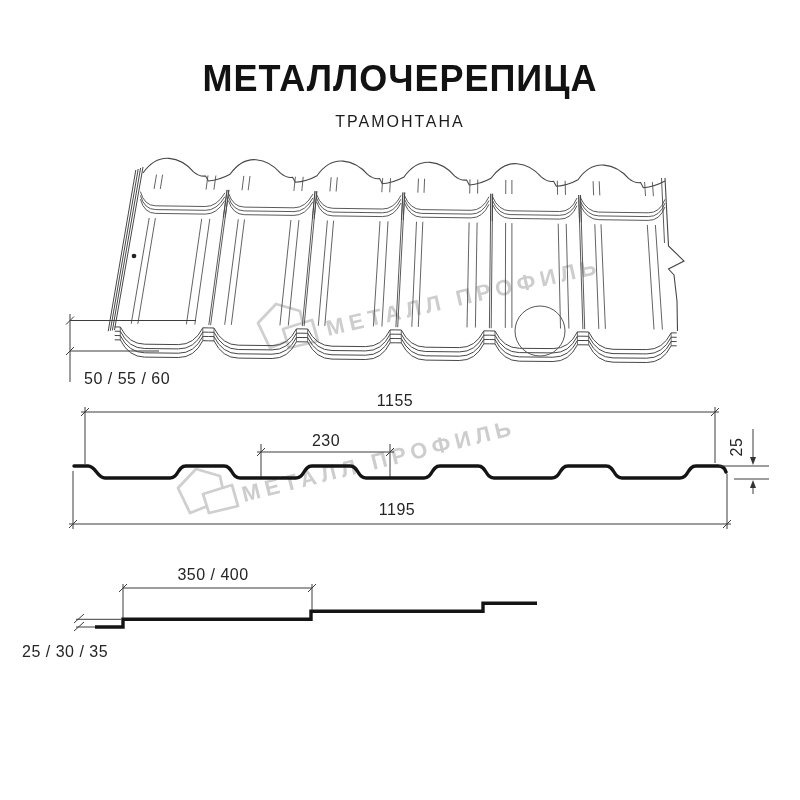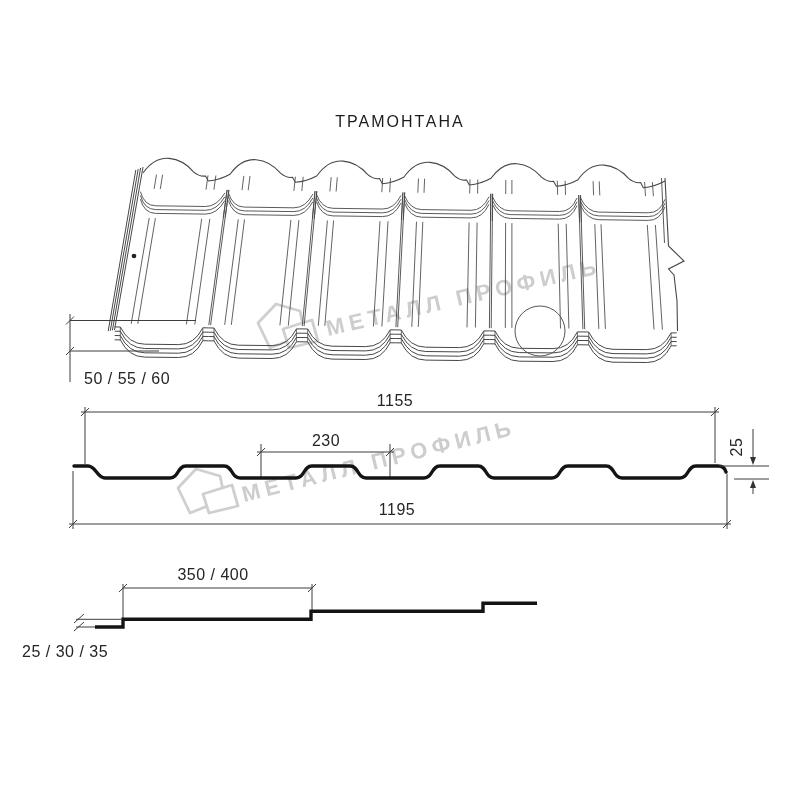--- a/index.html
+++ b/index.html
@@ -15,20 +15,21 @@
           letter-spacing:5px;fill:#cdcdcd;}
   .thin{stroke:#3d3d3d;stroke-width:1;fill:none;}
   .thick{stroke:#141414;stroke-width:3.4;fill:none;}
   .wm-shape{stroke:#cfcfcf;stroke-width:2.8;fill:#ffffff;stroke-linejoin:round;}
 </style>
 </head>
 <body>
 
 <div class="canvas">
 
+  <div class="title">МЕТАЛЛОЧЕРЕПИЦА</div>
   <div class="subtitle">ТРАМОНТАНА</div>
 
   <svg width="800" height="800" viewBox="0 0 800 800">
 
     <g>
       <g transform="translate(256,303)">
         <path class="wm-shape" d="M2 20 L20 1 L44 8 L49 31 L14 45 Z"></path>
         <path class="wm-shape" d="M27 26 L56 17 L62 38 L33 45 Z"></path>
       </g>
       <text class="wm" transform="translate(328,336) rotate(-13)">МЕТАЛЛ ПРОФИЛЬ</text>

